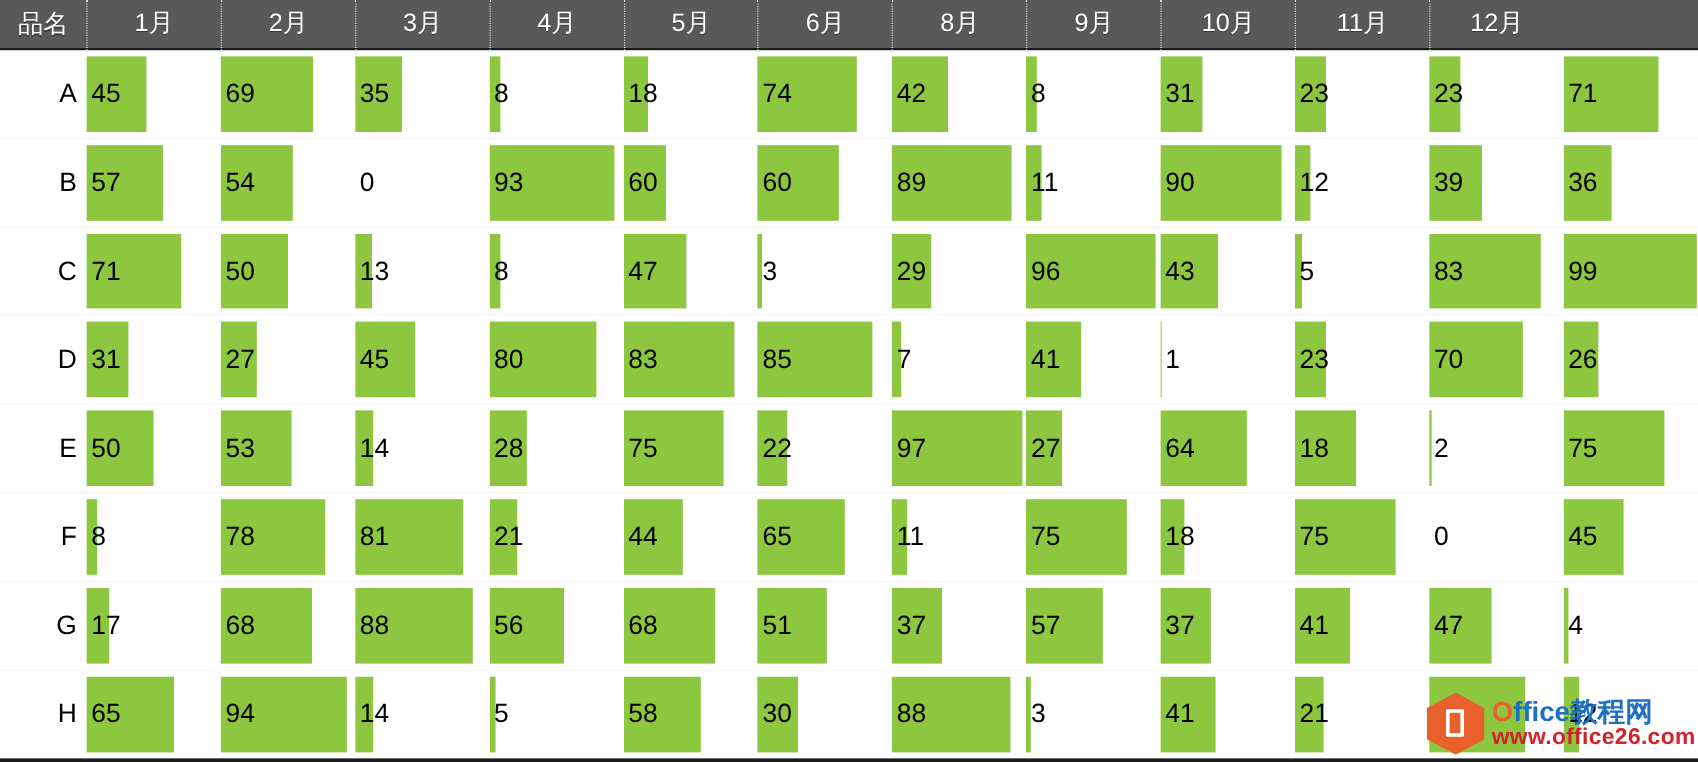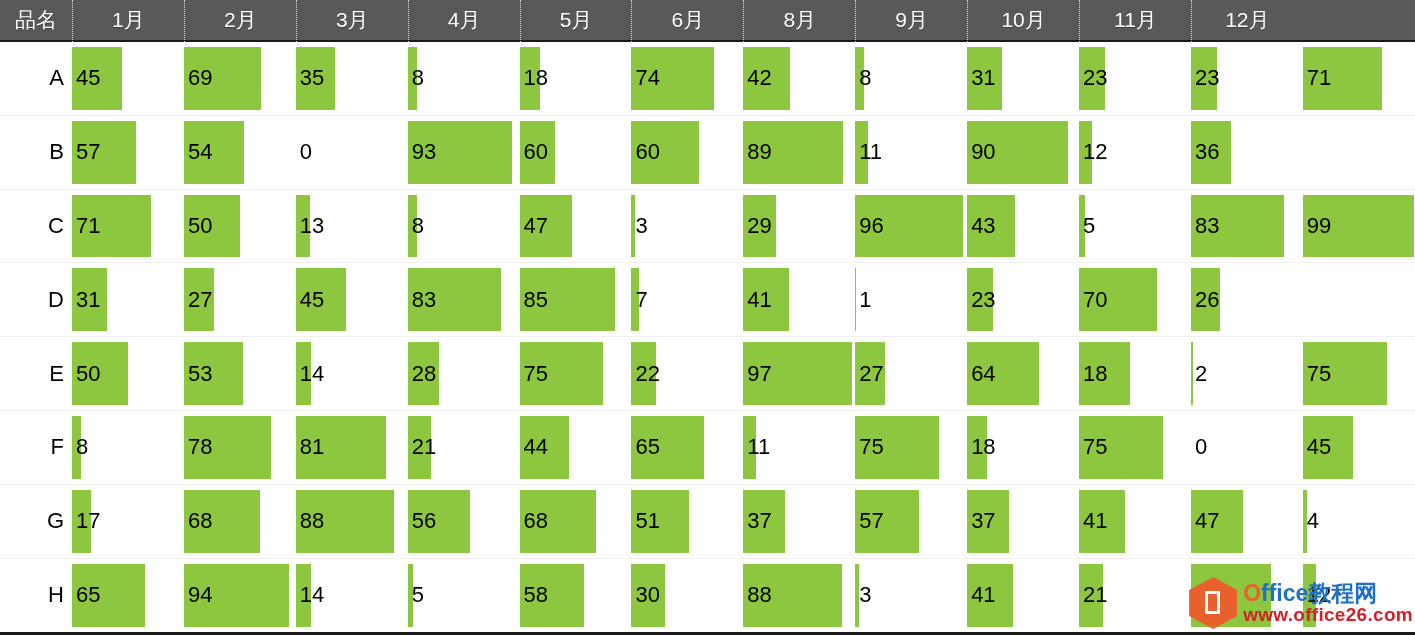--- a/index.html
+++ b/index.html
@@ -287,20 +287,24 @@
         </div>
         <div class="data-cell">
           <div class="bar" style="width: 90%; background: rgb(141, 198, 63);"></div>
           <span class="cell-value">90</span>
         </div>
         <div class="data-cell">
           <div class="bar" style="width: 12%; background: rgb(141, 198, 63);"></div>
           <span class="cell-value">12</span>
         </div>
         <div class="data-cell">
+          <div class="bar" style="width: 39%; background: rgb(141, 198, 63);"></div>
+          <span class="cell-value">39</span>
+        </div>
+        <div class="data-cell">
           <div class="bar" style="width: 36%; background: rgb(141, 198, 63);"></div>
           <span class="cell-value">36</span>
         </div>
       </div>
       <div class="data-row">
         <div class="row-label">C</div>
         <div class="data-cell">
           <div class="bar" style="width: 71%; background: rgb(141, 198, 63);"></div>
           <span class="cell-value">71</span>
         </div>
@@ -355,20 +359,24 @@
           <div class="bar" style="width: 31%; background: rgb(141, 198, 63);"></div>
           <span class="cell-value">31</span>
         </div>
         <div class="data-cell">
           <div class="bar" style="width: 27%; background: rgb(141, 198, 63);"></div>
           <span class="cell-value">27</span>
         </div>
         <div class="data-cell">
           <div class="bar" style="width: 45%; background: rgb(141, 198, 63);"></div>
           <span class="cell-value">45</span>
+        </div>
+        <div class="data-cell">
+          <div class="bar" style="width: 80%; background: rgb(141, 198, 63);"></div>
+          <span class="cell-value">80</span>
         </div>
         <div class="data-cell">
           <div class="bar" style="width: 83%; background: rgb(141, 198, 63);"></div>
           <span class="cell-value">83</span>
         </div>
         <div class="data-cell">
           <div class="bar" style="width: 85%; background: rgb(141, 198, 63);"></div>
           <span class="cell-value">85</span>
         </div>
         <div class="data-cell">

